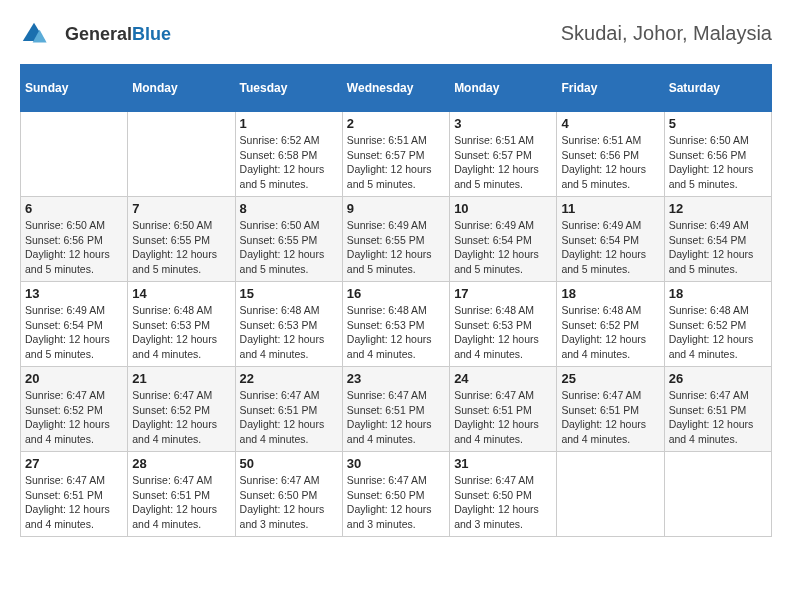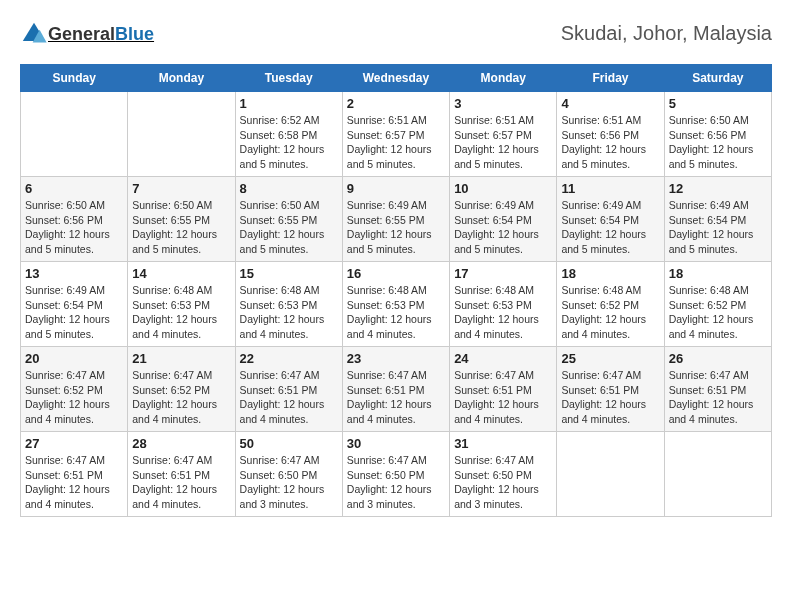--- a/index.html
+++ b/index.html
@@ -12,22 +12,21 @@
     }
     .header {
       display: flex;
       justify-content: space-between;
       align-items: flex-start;
       margin-bottom: 16px;
     }
     .logo {
       display: flex;
       align-items: center;
-      gap: 0;
-      text-decoration: underline;
+      gap: 17px;
     }
     .logo-text-general {
       font-size: 18px;
       font-weight: bold;
       color: #333;
     }
     .logo-text-blue {
       font-size: 18px;
       font-weight: bold;
       color: #1a6faf;
@@ -51,22 +50,22 @@
       margin-top: 2px;
     }
     table {
       width: 100%;
       border-collapse: collapse;
       font-size: 11px;
     }
     thead th {
       background-color: #2970b8;
       color: #fff;
-      padding: 6px 4px;
-      text-align: center;
+      padding: 16px 4px;
+      text-align: left;
       font-size: 12px;
       font-weight: bold;
       border: 1px solid #2970b8;
     }
     tbody td {
       border: 1px solid #ccc;
       vertical-align: top;
       padding: 4px;
       width: calc(100% / 7);
       min-height: 80px;

